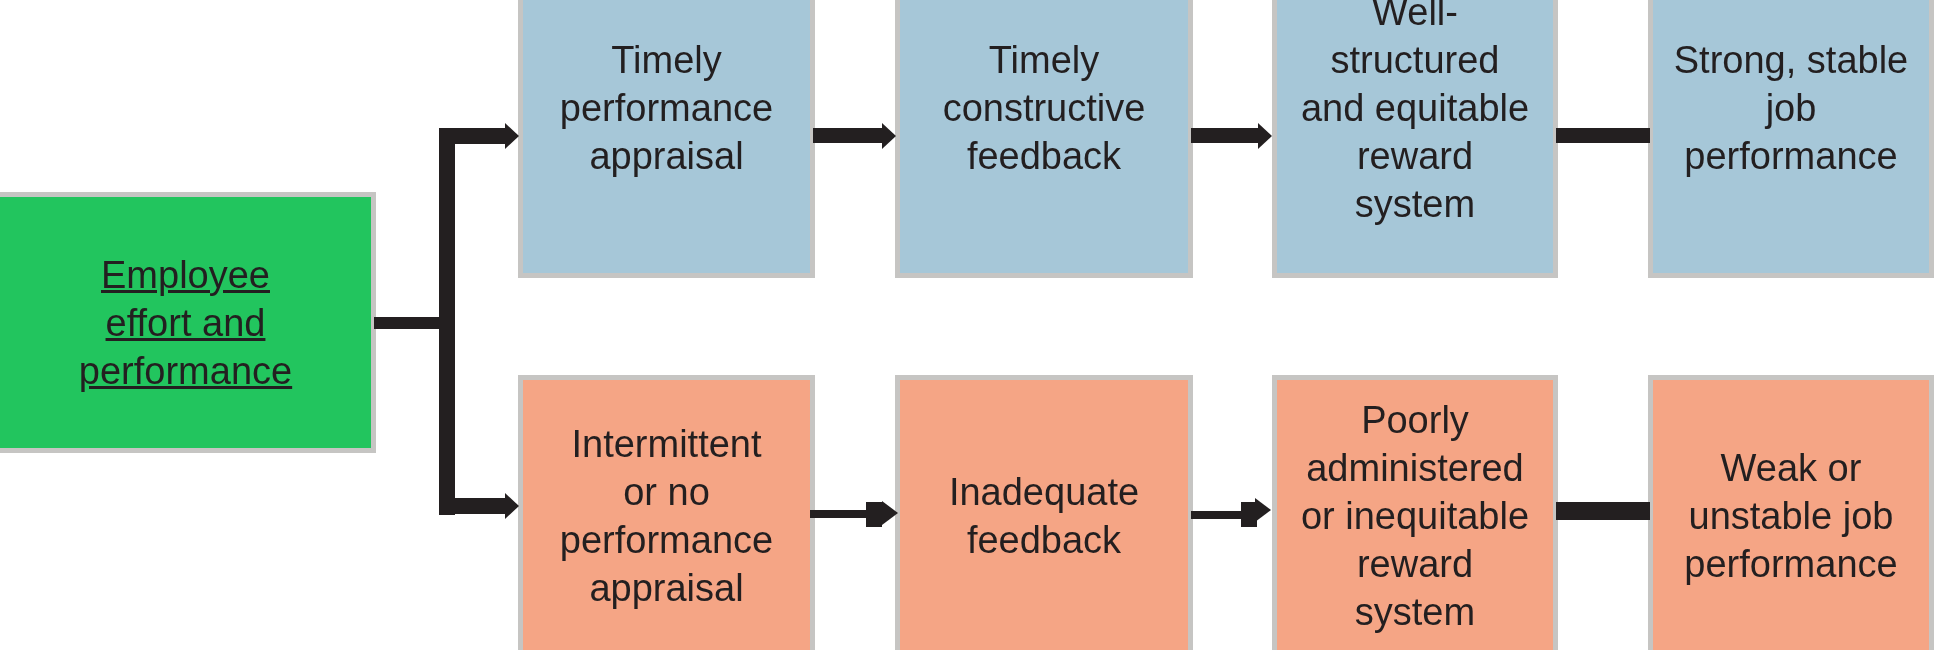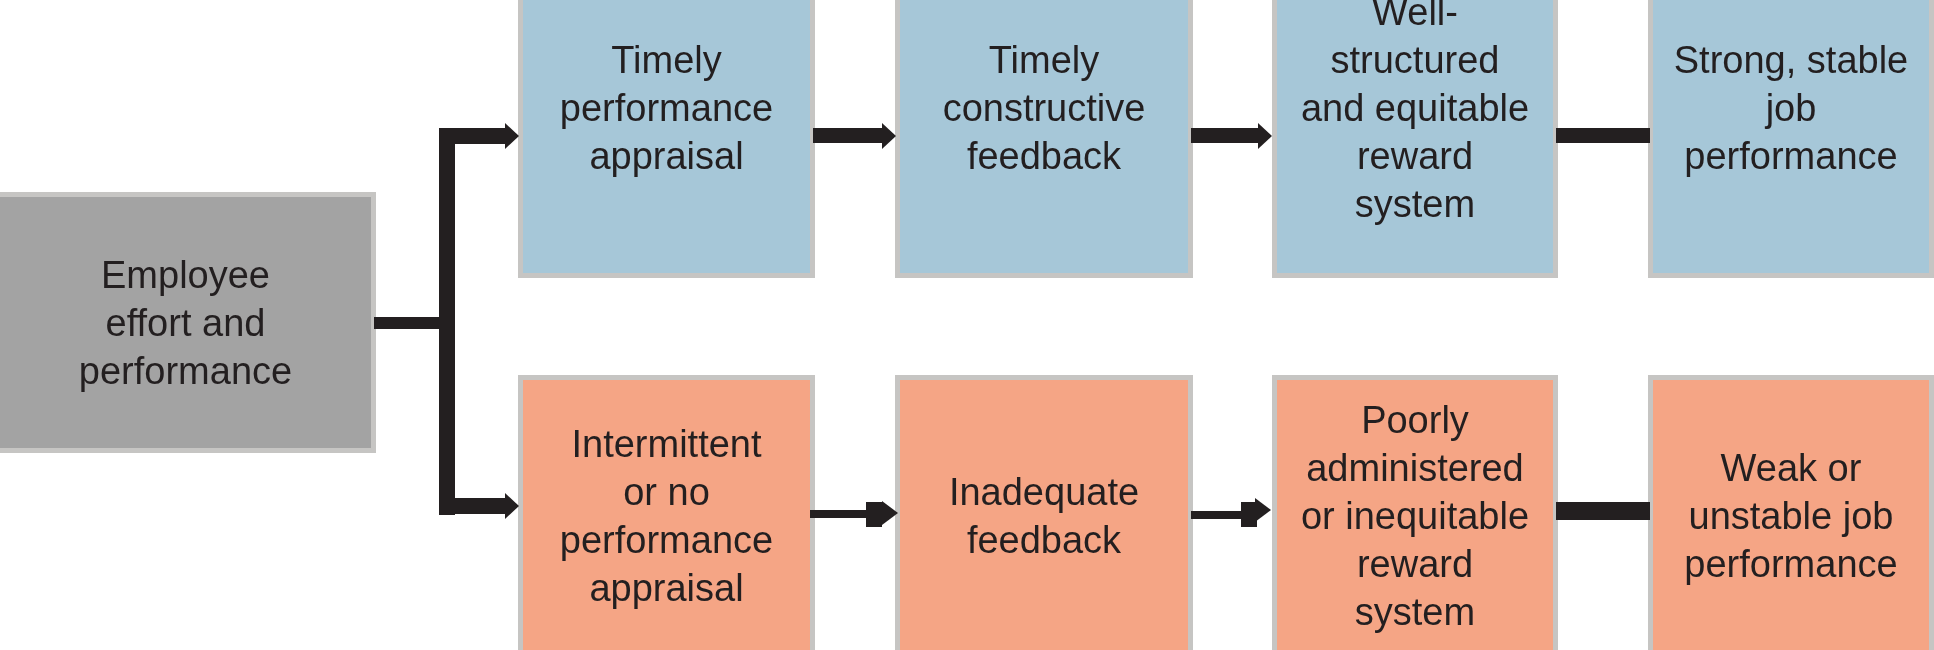--- a/index.html
+++ b/index.html
@@ -17,21 +17,21 @@
     border: 5px solid #c6c5c3;
     display: flex;
     align-items: center;
     justify-content: center;
     text-align: center;
     font-size: 38px;
     line-height: 48px;
     color: #231f20;
     white-space: pre-line;
   }
-  .cyan   { background: #a3a3a3; }
+  .cyan   { background: #22c55e; text-decoration: underline; }
   .blue   { background: #a6c7d8; }
   .orange { background: #f5a585; }
 
   
   .start-box { left: 0px; top: 192px; width: 376px; height: 261px; border-left: none; }
 
   
   .col1 { left: 518px;  width: 297px; }
   .col2 { left: 895px;  width: 298px; }
   .col3 { left: 1272px; width: 286px; }

